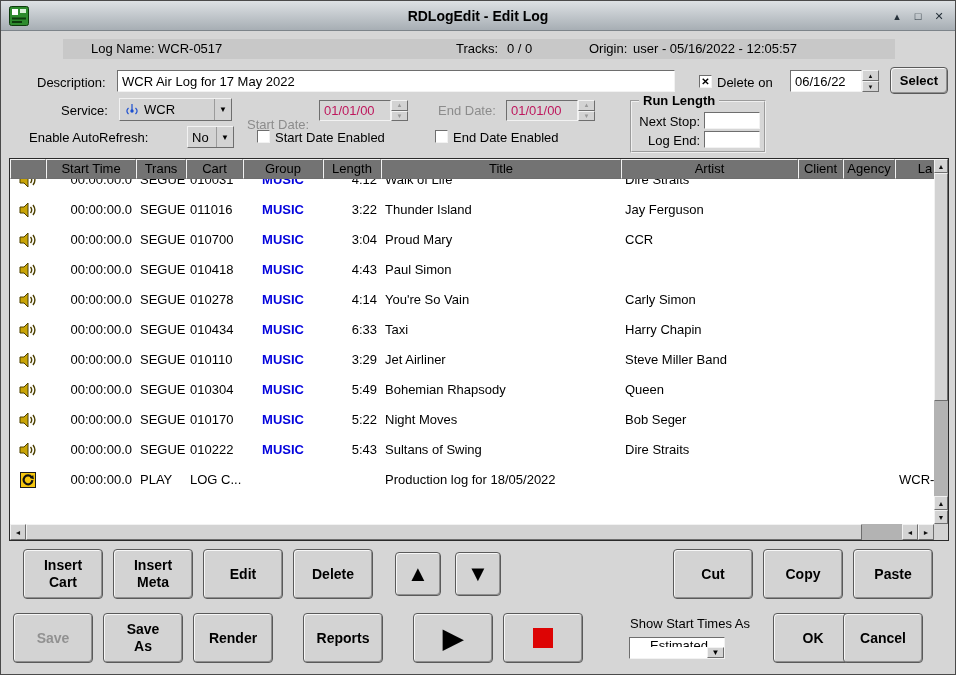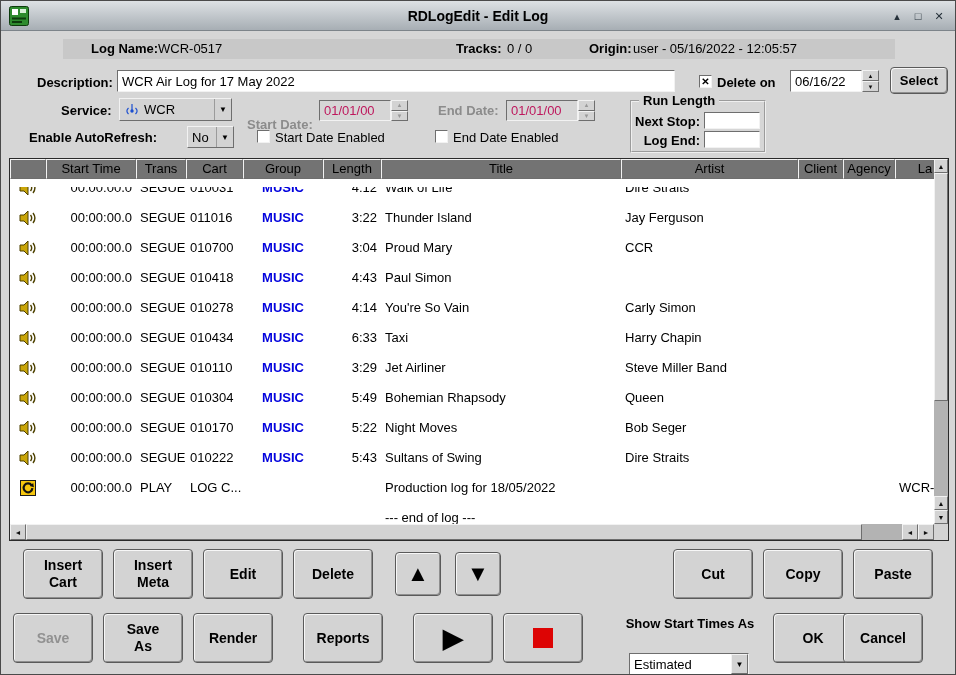--- a/index.html
+++ b/index.html
@@ -11,21 +11,21 @@
   .titlebar { position:absolute; left:0; top:0; width:100%; height:30px;
     background:linear-gradient(#dde1e4,#a7aeb4); border-bottom:1px solid #7d848a; }
   .title { position:absolute; left:0; right:0; top:0; height:30px; line-height:30px; text-align:center;
     font-weight:bold; font-size:14px; }
   .app-icon { position:absolute; left:8px; top:5px; }
   .winbtns { position:absolute; right:8px; top:7px; display:flex; gap:5px; }
   .winbtn { width:16px; height:16px; display:flex; align-items:center; justify-content:center;
     font-size:11px; color:#26313a; }
 
   
-  .lbl { position:absolute; font-weight:bold; white-space:nowrap; }
+  .lbl { position:absolute; font-weight:normal; white-space:nowrap; }
   .lbl.normal { font-weight:normal; }
   .lbl.dis { color:#8c8c8c; }
   .val { position:absolute; white-space:nowrap; }
   .tfield { position:absolute; font:13px "Liberation Sans",sans-serif; background:#fff;
     border:1px solid; border-color:#6e6e6e #f2f2f2 #f2f2f2 #6e6e6e; padding:0 4px; color:#000; }
   .tfield:disabled, .tfield.dis { background:#d6d6d6; color:#be185d; }
   .btn { position:absolute; background:#d3d3d3; border:1px solid #5a5a5a; border-radius:4px;
     box-shadow: inset 1px 1px 0 #f7f7f7, inset -1px -1px 0 #8f8f8f;
     font-weight:bold; font-size:14px; display:flex; align-items:center; justify-content:center;
     text-align:center; line-height:1.2; white-space:pre-line; cursor:default; }
@@ -48,21 +48,21 @@
   .groupbox .gtitle { position:absolute; top:-9px; left:7px; background:#d6d6d6; padding:0 4px; font-weight:bold; }
   .infobar { position:absolute; left:62px; top:38px; width:832px; height:20px; background:#c8c8c8; }
   .infobar span { top:2px; }
 
   
   .table-frame { position:absolute; left:8px; top:157px; width:940px; height:383px;
     background:#fff; border:1px solid #2a2a2a; }
   .thead { position:absolute; left:0; top:0; width:924px; height:20px; display:flex; overflow:hidden; }
   .th { flex:none; background:#737373; border:1px solid; border-color:#f2f2f2 #6e6e6e #6e6e6e #f2f2f2;
     font-size:13px; text-align:center; line-height:18px; white-space:nowrap; overflow:hidden; }
-  .tbody-clip { position:absolute; left:0; top:28px; width:924px; height:345px; overflow:hidden; background:#fff; }
+  .tbody-clip { position:absolute; left:0; top:20px; width:924px; height:345px; overflow:hidden; background:#fff; }
   .rows { margin-top:-14px; }
   .row { display:flex; height:30px; }
   .cell { flex:none; display:block; padding:0 4px; line-height:30px; white-space:nowrap; overflow:hidden; }
   .icon-cell { display:flex; align-items:center; justify-content:center; padding:0; }
   .tr { text-align:right; } .tc { text-align:center; }
   .grp { font-weight:bold; color:var(--group-blue,#0000dd); }
   .w0{width:36px}.w1{width:90px}.w2{width:50px}.w3{width:57px}.w4{width:80px}.w5{width:58px}
   .w6{width:240px}.w7{width:177px}.w8{width:45px}.w9{width:52px}.w10{width:60px}
   .ic { display:none; }
   .icon-speaker .ic-speaker { display:inline-block; }
@@ -443,21 +443,20 @@
     <div class="row">
       <span class="cell w0 icon-cell">
         
         
       </span>
       <span class="cell w1 tr"></span>
       <span class="cell w2"></span>
       <span class="cell w3"></span>
       <span class="cell w4 tc grp"></span>
       <span class="cell w5 tr"></span>
-      <span class="cell w6">--- end of log ---</span>
       <span class="cell w7"></span>
       <span class="cell w8"></span>
       <span class="cell w9"></span>
       <span class="cell w10"></span>
     </div>
   </div>
     </div>
 
     <div class="vscroll">
       <div class="sbtn">
@@ -504,21 +503,21 @@
   <div class="btn" style="left:852px; top:548px; width:80px; height:50px;">Paste</div>
 
   <div class="btn disabled" style="left:12px; top:612px; width:80px; height:50px;">Save</div>
   <div class="btn" style="left:102px; top:612px; width:80px; height:50px;">Save
 As</div>
   <div class="btn" style="left:192px; top:612px; width:80px; height:50px;">Render</div>
   <div class="btn" style="left:302px; top:612px; width:80px; height:50px;">Reports</div>
   <div class="btn" style="left:412px; top:612px; width:80px; height:50px;"><span class="big-tri">▶</span></div>
   <div class="btn" style="left:502px; top:612px; width:80px; height:50px;"><span class="stop-square"></span></div>
   <span class="lbl" style="left:608px; top:615px; width:162px; text-align:center;">Show Start Times As</span>
-  <div class="combo white" style="left:628px; top:652px; width:120px; height:22px;">
+  <div class="combo white" style="left:628px; top:636px; width:96px; height:22px;flex-direction:column;">
     <span class="combo-text">Estimated</span>
     <span class="arrow">
         <span>▼</span>
       </span>
   </div>
   <div class="btn" style="left:772px; top:612px; width:80px; height:50px;">OK</div>
   <div class="btn" style="left:842px; top:612px; width:80px; height:50px;">Cancel</div>
 
 </div>
 

